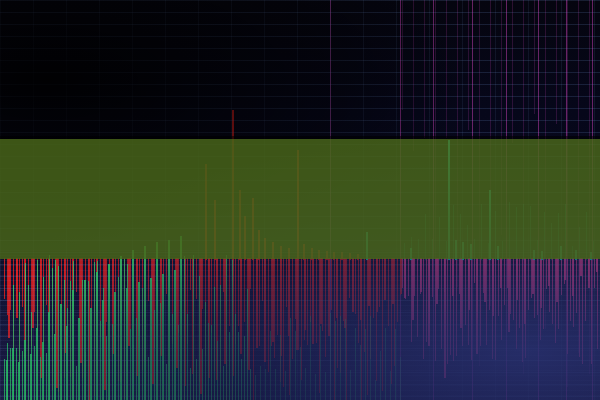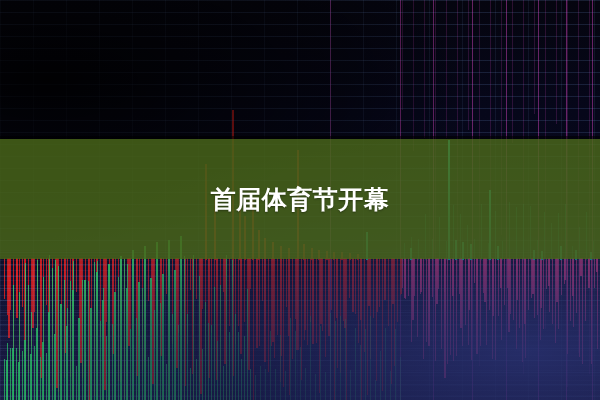--- a/index.html
+++ b/index.html
@@ -629,17 +629,16 @@
 
   <div class="bg-layer grid-h"></div>
   <div class="bg-layer grid-h2"></div>
   <div class="bg-layer grid-v"></div>
 
   <div class="bg-layer bg-bloom"></div>
 
   <div class="band-edge"></div>
   <div class="banner">
     <div class="banner-inner">
-      <div class="headline l2">首届体育节开幕</div>
     </div>
   </div>
 
 </div>
 
 </body></html>

